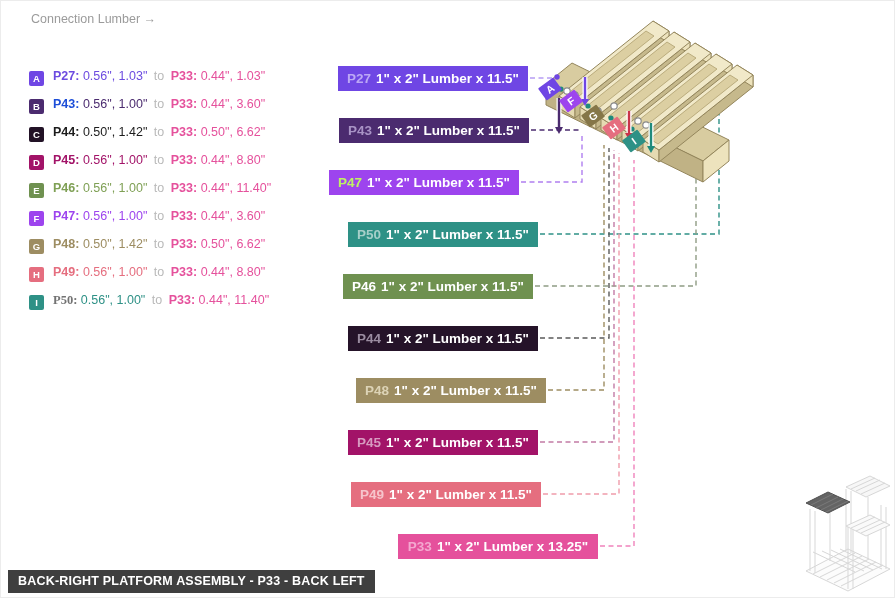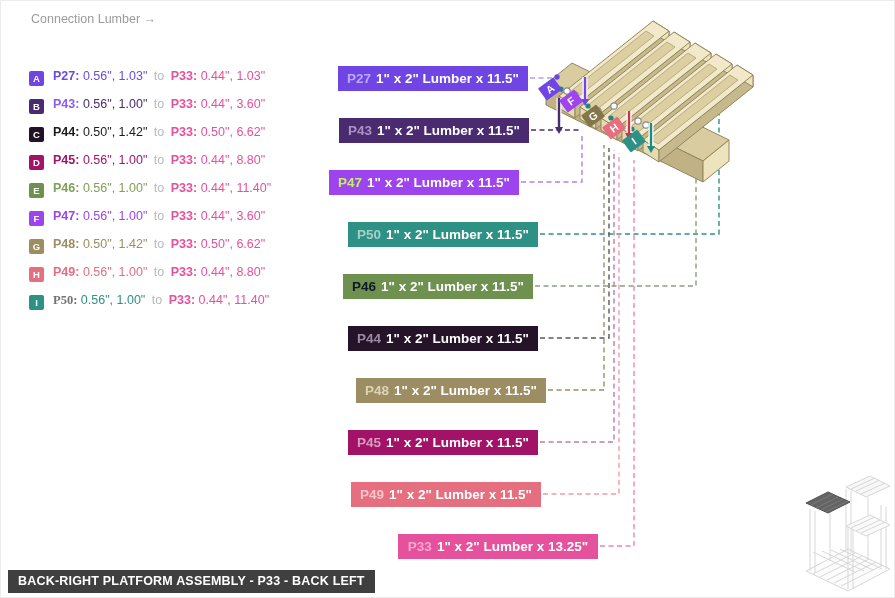--- a/index.html
+++ b/index.html
@@ -25,21 +25,21 @@
 <body>
 
 <div class="canvas">
 
   <div class="hdr">Connection Lumber →</div>
 
   <div class="cp-row" style="top:68px">
     <span class="badge" style="background: rgb(111, 70, 228);">A</span><b style="color: rgb(108, 75, 224);">P27:</b> <span style="color: rgb(108, 75, 224);">0.56", 1.03"</span> <span class="to">to</span> <b style="color: rgb(229, 81, 156);">P33:</b> <span style="color: rgb(229, 81, 156);">0.44", 1.03"</span>
   </div>
   <div class="cp-row" style="top:96px">
-    <span class="badge" style="background: rgb(75, 43, 111);">B</span><b style="color: #8b5cf6;">P43:</b> <span style="color: rgb(75, 43, 111);">0.56", 1.00"</span> <span class="to">to</span> <b style="color: rgb(229, 81, 156);">P33:</b> <span style="color: rgb(229, 81, 156);">0.44", 3.60"</span>
+    <span class="badge" style="background: rgb(75, 43, 111);">B</span><b style="color: #1d4ed8;">P43:</b> <span style="color: rgb(75, 43, 111);">0.56", 1.00"</span> <span class="to">to</span> <b style="color: rgb(229, 81, 156);">P33:</b> <span style="color: rgb(229, 81, 156);">0.44", 3.60"</span>
   </div>
   <div class="cp-row" style="top:124px">
     <span class="badge" style="background: rgb(34, 18, 38);">C</span><b style="color: rgb(28, 28, 28);">P44:</b> <span style="color: rgb(28, 28, 28);">0.50", 1.42"</span> <span class="to">to</span> <b style="color: rgb(229, 81, 156);">P33:</b> <span style="color: rgb(229, 81, 156);">0.50", 6.62"</span>
   </div>
   <div class="cp-row" style="top:152px">
     <span class="badge" style="background: rgb(162, 19, 104);">D</span><b style="color: rgb(162, 19, 104);">P45:</b> <span style="color: rgb(162, 19, 104);">0.56", 1.00"</span> <span class="to">to</span> <b style="color: rgb(229, 81, 156);">P33:</b> <span style="color: rgb(229, 81, 156);">0.44", 8.80"</span>
   </div>
   <div class="cp-row" style="top:180px">
     <span class="badge" style="background: rgb(111, 145, 80);">E</span><b style="color: rgb(127, 160, 85);">P46:</b> <span style="color: rgb(127, 160, 85);">0.56", 1.00"</span> <span class="to">to</span> <b style="color: rgb(229, 81, 156);">P33:</b> <span style="color: rgb(229, 81, 156);">0.44", 11.40"</span>
   </div>
@@ -187,21 +187,21 @@
       <path d="M53,57 L77,46 M58,60 L82,49 M63,62 L87,51"></path>
       <polygon points="8,32 30,42 52,31 30,21" fill="#646464" stroke="#4f4f4f"></polygon>
       <path d="M13,34 L35,23 M18,37 L40,26 M23,39 L45,28 M28,41 L50,30" stroke="#7a7a7a"></path>
     </g>
   </svg>
 
   <div class="plabel" style="left: 337px; top: 65px; background: rgb(111, 70, 228);"><span class="pfx" style="color: rgb(188, 168, 245);">P27</span><span>1" x 2" Lumber x 11.5"</span></div>
   <div class="plabel" style="left: 338px; top: 117px; background: rgb(75, 43, 111);"><span class="pfx" style="color: rgb(168, 147, 197);">P43</span><span>1" x 2" Lumber x 11.5"</span></div>
   <div class="plabel" style="left: 328px; top: 169px; background: rgb(157, 68, 238);"><span class="pfx" style="color: #bef264;">P47</span><span>1" x 2" Lumber x 11.5"</span></div>
   <div class="plabel" style="left: 347px; top: 221px; background: rgb(46, 145, 134);"><span class="pfx" style="color: rgb(166, 207, 201);">P50</span><span>1" x 2" Lumber x 11.5"</span></div>
-  <div class="plabel" style="left: 342px; top: 273px; background: rgb(111, 145, 80);"><span class="pfx" style="color: #0f172a;">P46</span><span>1" x 2" Lumber x 11.5"</span></div>
+  <div class="plabel" style="left: 342px; top: 273px; background: rgb(111, 145, 80);"><span class="pfx" style="color: #ffffff;">P46</span><span>1" x 2" Lumber x 11.5"</span></div>
   <div class="plabel" style="left: 347px; top: 325px; background: rgb(37, 19, 41);"><span class="pfx" style="color: rgb(154, 140, 160);">P44</span><span>1" x 2" Lumber x 11.5"</span></div>
   <div class="plabel" style="left: 355px; top: 377px; background: rgb(157, 141, 98);"><span class="pfx" style="color: rgb(220, 211, 182);">P48</span><span>1" x 2" Lumber x 11.5"</span></div>
   <div class="plabel" style="left: 347px; top: 429px; background: rgb(162, 19, 104);"><span class="pfx" style="color: rgb(215, 155, 192);">P45</span><span>1" x 2" Lumber x 11.5"</span></div>
   <div class="plabel" style="left: 350px; top: 481px; background: rgb(229, 110, 127);"><span class="pfx" style="color: rgb(246, 197, 204);">P49</span><span>1" x 2" Lumber x 11.5"</span></div>
   <div class="plabel" style="left: 397px; top: 533px; width: 200px; background: rgb(229, 81, 156);"><span class="pfx" style="color: rgb(244, 168, 208);">P33</span><span>1" x 2" Lumber x 13.25"</span></div>
 
   <div class="banner">BACK-RIGHT PLATFORM ASSEMBLY - P33 - BACK LEFT</div>
 
 </div>
 

